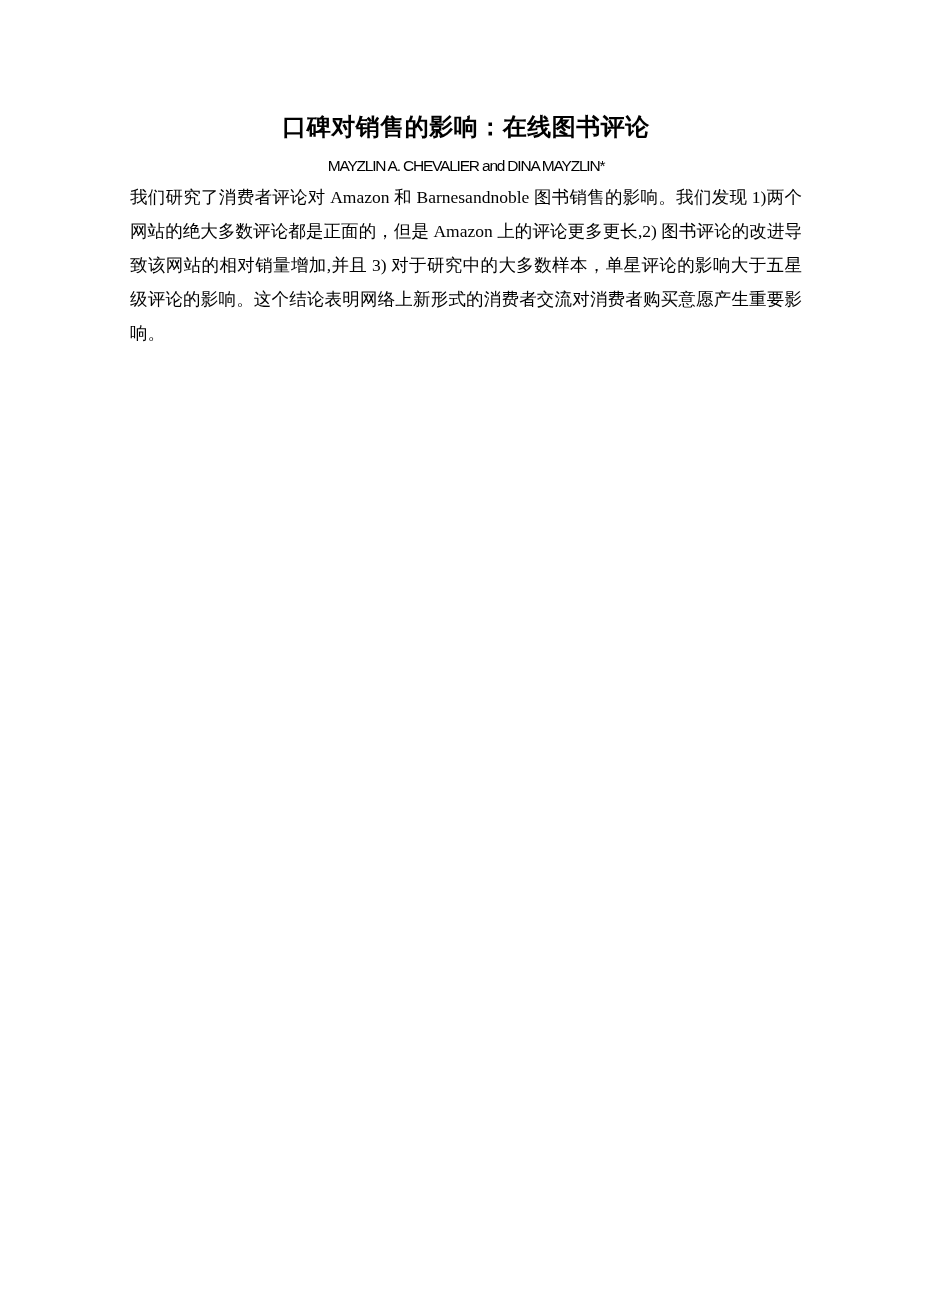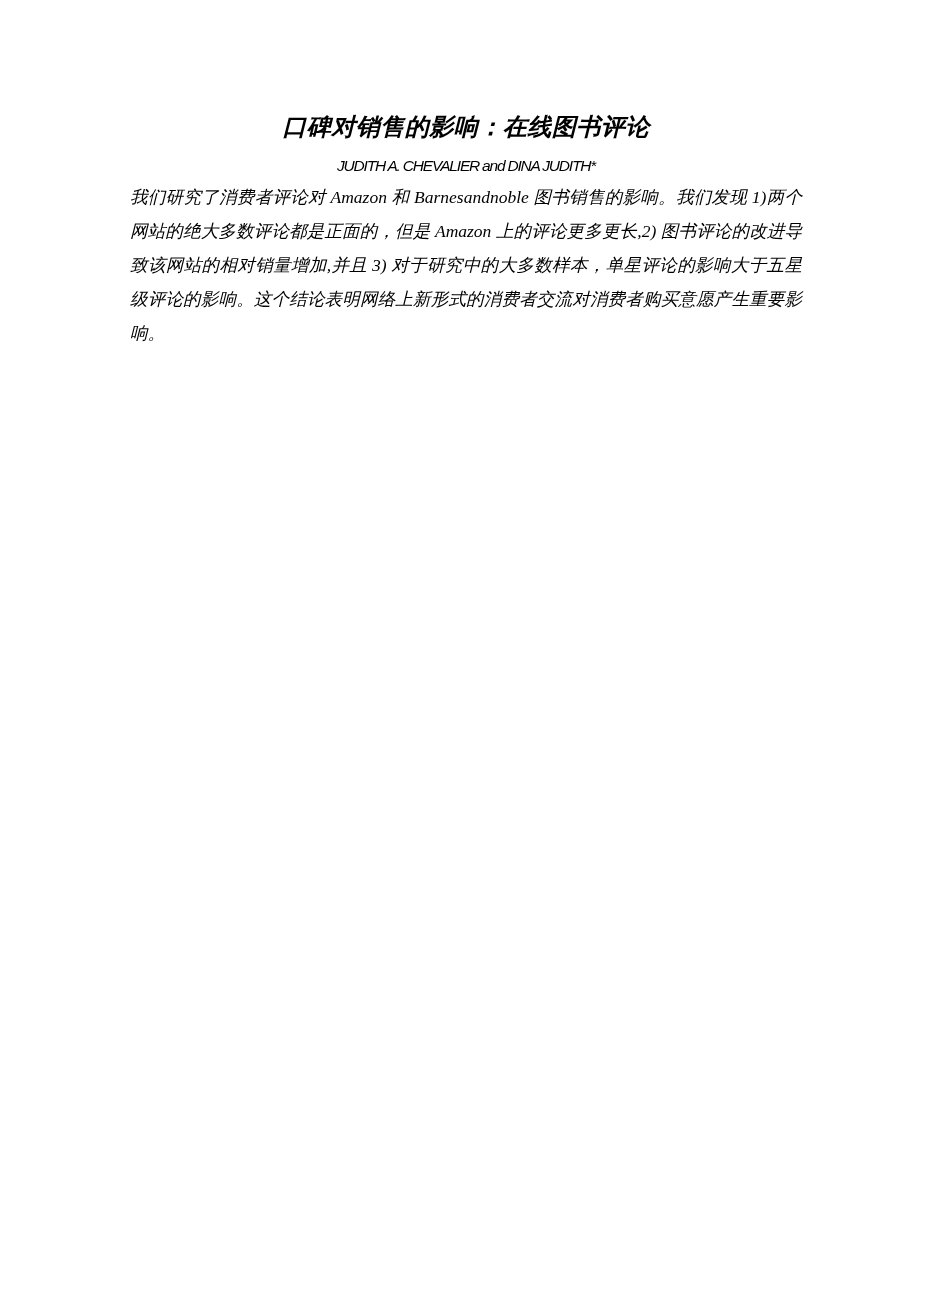--- a/index.html
+++ b/index.html
@@ -14,21 +14,20 @@
     color: #000000;
     overflow: hidden;
   }
   .page {
     position: relative;
     width: 925px;
     height: 1309px;
     background: #ffffff;
     box-sizing: border-box;
     padding: 0;
-    font-style: italic;
   }
   .content {
     position: absolute;
     left: 130px;
     top: 0;
     width: 672px;
   }
   .doc-title {
     margin-top: 112px;
     text-align: center;
@@ -67,21 +66,21 @@
   }
 </style>
 </head>
 <body>
 
 <div class="page">
   <div class="content">
 
     <div class="doc-title">口碑对销售的影响：在线图书评论</div>
 
-    <div class="doc-authors">JUDITH A. CHEVALIER and DINA JUDITH*</div>
+    <div class="doc-authors">MAYZLIN A. CHEVALIER and DINA MAYZLIN*</div>
 
 
     <div class="abstract-body">
       <p>我们研究了消费者评论对 Amazon 和 Barnesandnoble 图书销售的影响。我们发现 1)两个网站的绝大多数评论都是正面的，但是 Amazon 上的评论更多更长,2) 图书评论的改进导致该网站的相对销量增加,并且 3) 对于研究中的大多数样本，单星评论的影响大于五星级评论的影响。这个结论表明网络上新形式的消费者交流对消费者购买意愿产生重要影响。</p>
     </div>
 
   </div>
 </div>
 
 </body></html>

